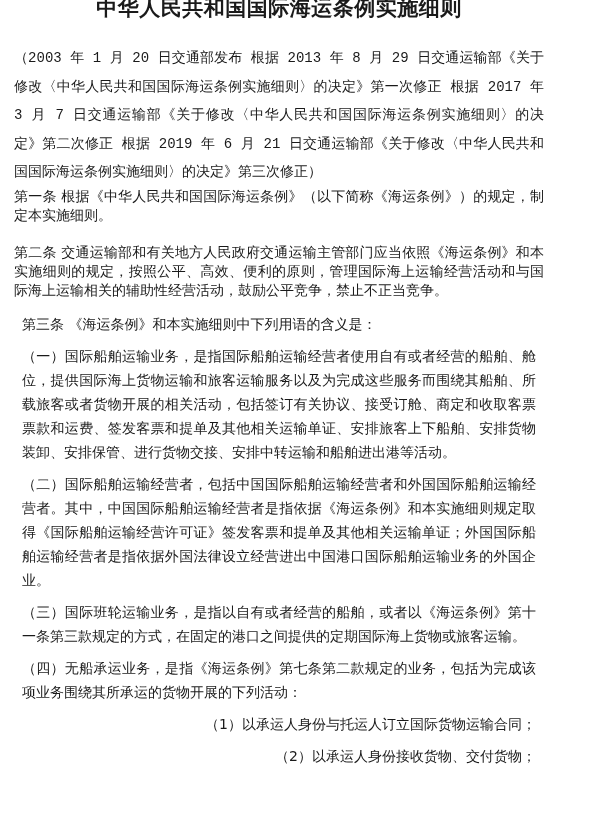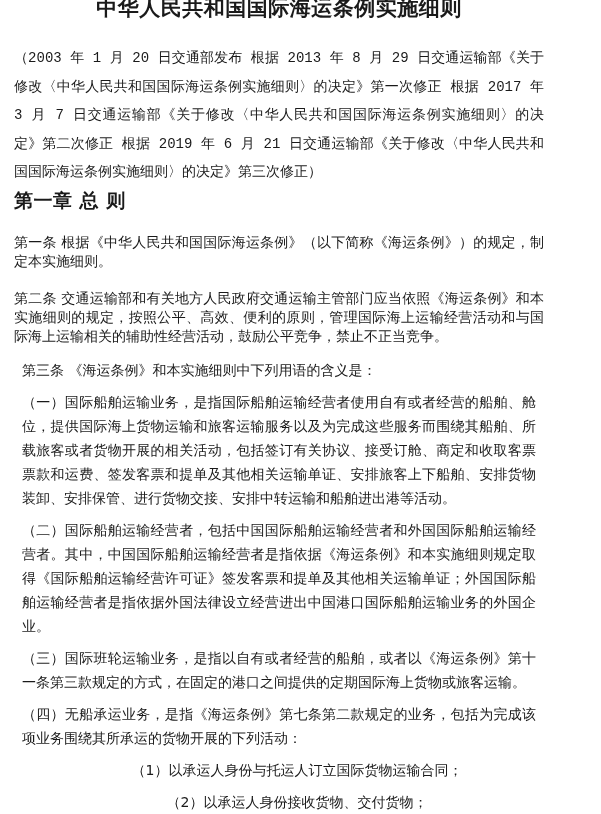--- a/index.html
+++ b/index.html
@@ -57,33 +57,32 @@
   .article3-block p {
     font-size: 14px;
     line-height: 24px;
     text-align: justify;
     text-justify: inter-ideograph;
     margin: 8px;
     overflow-wrap: break-word;
   }
   .article3-block p.sub-item {
     padding-left: 36px;
-    text-align: center;
+    text-align: right;
   }
 </style>
 </head>
 <body>
 
 <div class="page">
 
   <h1 class="doc-title">中华人民共和国国际海运条例实施细则</h1>
 
   <p class="preamble">（2003 年 1 月 20 日交通部发布 根据 2013 年 8 月 29 日交通运输部《关于修改〈中华人民共和国国际海运条例实施细则〉的决定》第一次修正 根据 2017 年 3 月 7 日交通运输部《关于修改〈中华人民共和国国际海运条例实施细则〉的决定》第二次修正 根据 2019 年 6 月 21 日交通运输部《关于修改〈中华人民共和国国际海运条例实施细则〉的决定》第三次修正）</p>
 
-  <h2 class="chapter-heading">第一章 总 则</h2>
 
   <p class="article">第一条 根据《中华人民共和国国际海运条例》（以下简称《海运条例》）的规定，制定本实施细则。</p>
 
   <p class="article">第二条 交通运输部和有关地方人民政府交通运输主管部门应当依照《海运条例》和本实施细则的规定，按照公平、高效、便利的原则，管理国际海上运输经营活动和与国际海上运输相关的辅助性经营活动，鼓励公平竞争，禁止不正当竞争。</p>
 
   <div class="article3-block">
     <p>第三条 《海运条例》和本实施细则中下列用语的含义是：</p>
     <p>（一）国际船舶运输业务，是指国际船舶运输经营者使用自有或者经营的船舶、舱位，提供国际海上货物运输和旅客运输服务以及为完成这些服务而围绕其船舶、所载旅客或者货物开展的相关活动，包括签订有关协议、接受订舱、商定和收取客票票款和运费、签发客票和提单及其他相关运输单证、安排旅客上下船舶、安排货物装卸、安排保管、进行货物交接、安排中转运输和船舶进出港等活动。</p>
     <p>（二）国际船舶运输经营者，包括中国国际船舶运输经营者和外国国际船舶运输经营者。其中，中国国际船舶运输经营者是指依据《海运条例》和本实施细则规定取得《国际船舶运输经营许可证》签发客票和提单及其他相关运输单证；外国国际船舶运输经营者是指依据外国法律设立经营进出中国港口国际船舶运输业务的外国企业。</p>
     <p>（三）国际班轮运输业务，是指以自有或者经营的船舶，或者以《海运条例》第十一条第三款规定的方式，在固定的港口之间提供的定期国际海上货物或旅客运输。</p>

